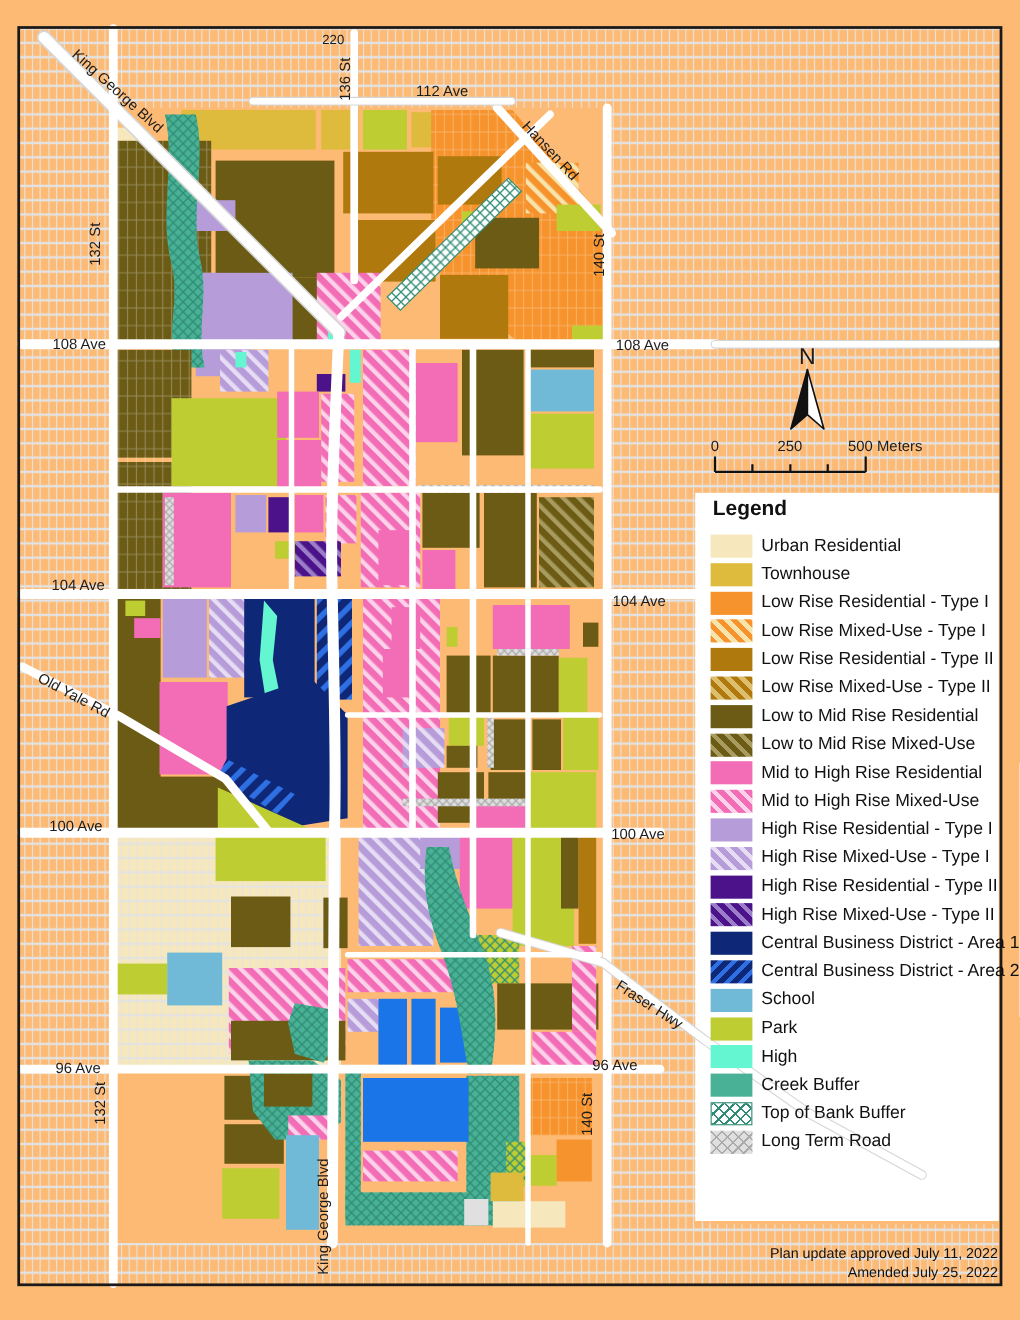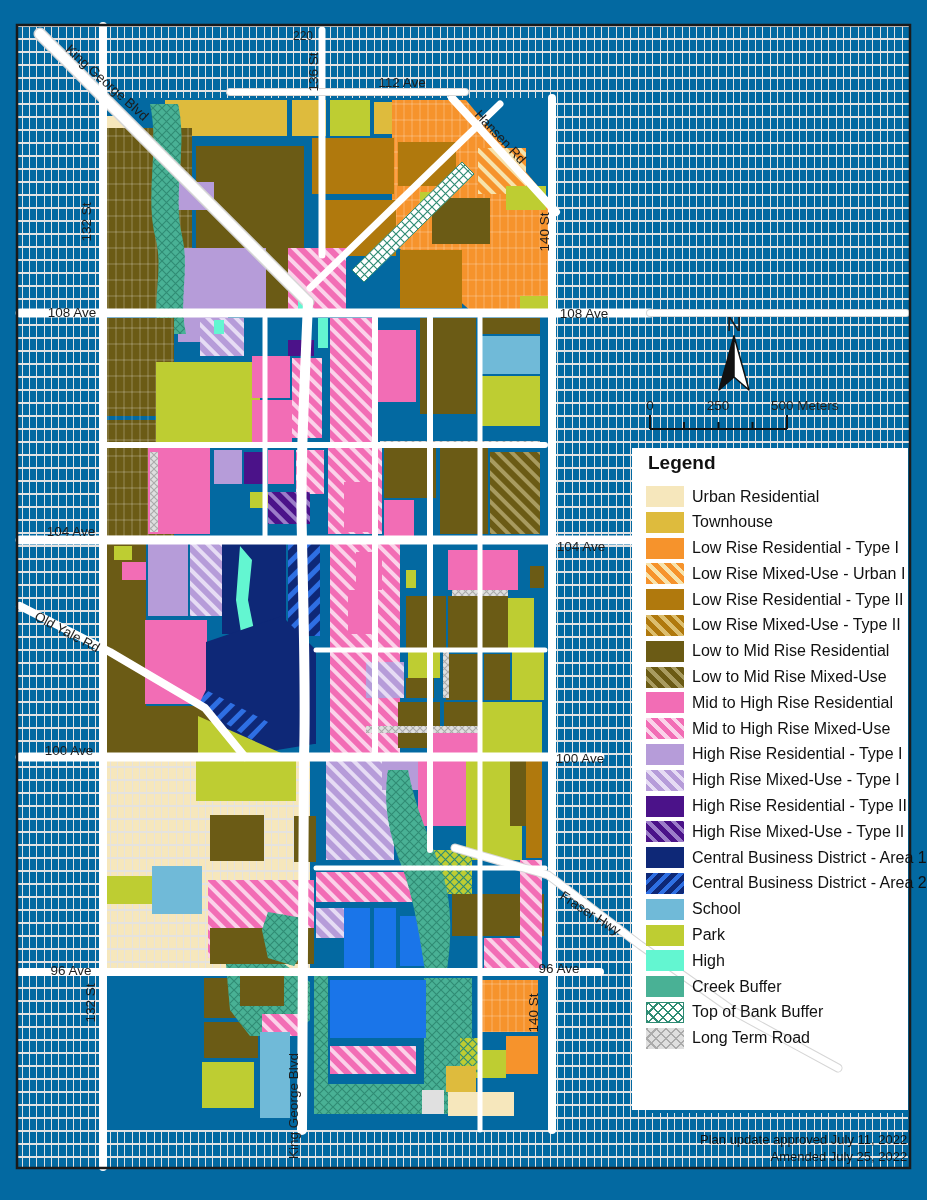--- a/index.html
+++ b/index.html
@@ -1,16 +1,16 @@
 <!DOCTYPE html>
 <html><head>
 <meta charset="utf-8">
 <style>
   html,body{margin:0;padding:0;background:#fff;}
-  .page{position:relative;width:927px;height:1200px;background:#0369a1;overflow:hidden;
+  .page{position:relative;width:927px;height:1200px;background:#fdba74;overflow:hidden;
         font-family:"Liberation Sans",sans-serif;}
   svg{position:absolute;left:0;top:0;}
   svg text{font-family:"Liberation Sans",sans-serif;fill:#1c1c1c;}
   .street-label{font-size:13.5px;}
   .small-label{font-size:12px;}
   .scale-label{font-size:13.5px;}
   .north-n{font-size:21px;}
   
   .urban{fill:#F6E7BC}.town{fill:#DEBB3D}.lr1{fill:#F6932C}.lr2{fill:#B0790D}
   .lm{fill:#6B5B15}.mh{fill:#F26DB5}.h1{fill:#B69CD9}.h2{fill:#4B1289}
@@ -332,21 +332,21 @@
     <div class="legend-label">Townhouse</div>
   </div>
 
   <div class="legend-item">
     <div class="swatch" style="background: rgb(246, 147, 44);"></div>
     <div class="legend-label">Low Rise Residential - Type I</div>
   </div>
 
   <div class="legend-item">
     <div class="swatch" style="background: repeating-linear-gradient(45deg, rgb(246, 147, 44) 0px, rgb(246, 147, 44) 5px, rgb(247, 227, 172) 5px, rgb(247, 227, 172) 9px);"></div>
-    <div class="legend-label">Low Rise Mixed-Use - Urban I</div>
+    <div class="legend-label">Low Rise Mixed-Use - Type I</div>
   </div>
 
   <div class="legend-item">
     <div class="swatch" style="background: rgb(176, 121, 13);"></div>
     <div class="legend-label">Low Rise Residential - Type II</div>
   </div>
 
   <div class="legend-item">
     <div class="swatch" style="background: repeating-linear-gradient(45deg, rgb(176, 121, 13) 0px, rgb(176, 121, 13) 5px, rgb(220, 190, 110) 5px, rgb(220, 190, 110) 9px);"></div>
     <div class="legend-label">Low Rise Mixed-Use - Type II</div>

